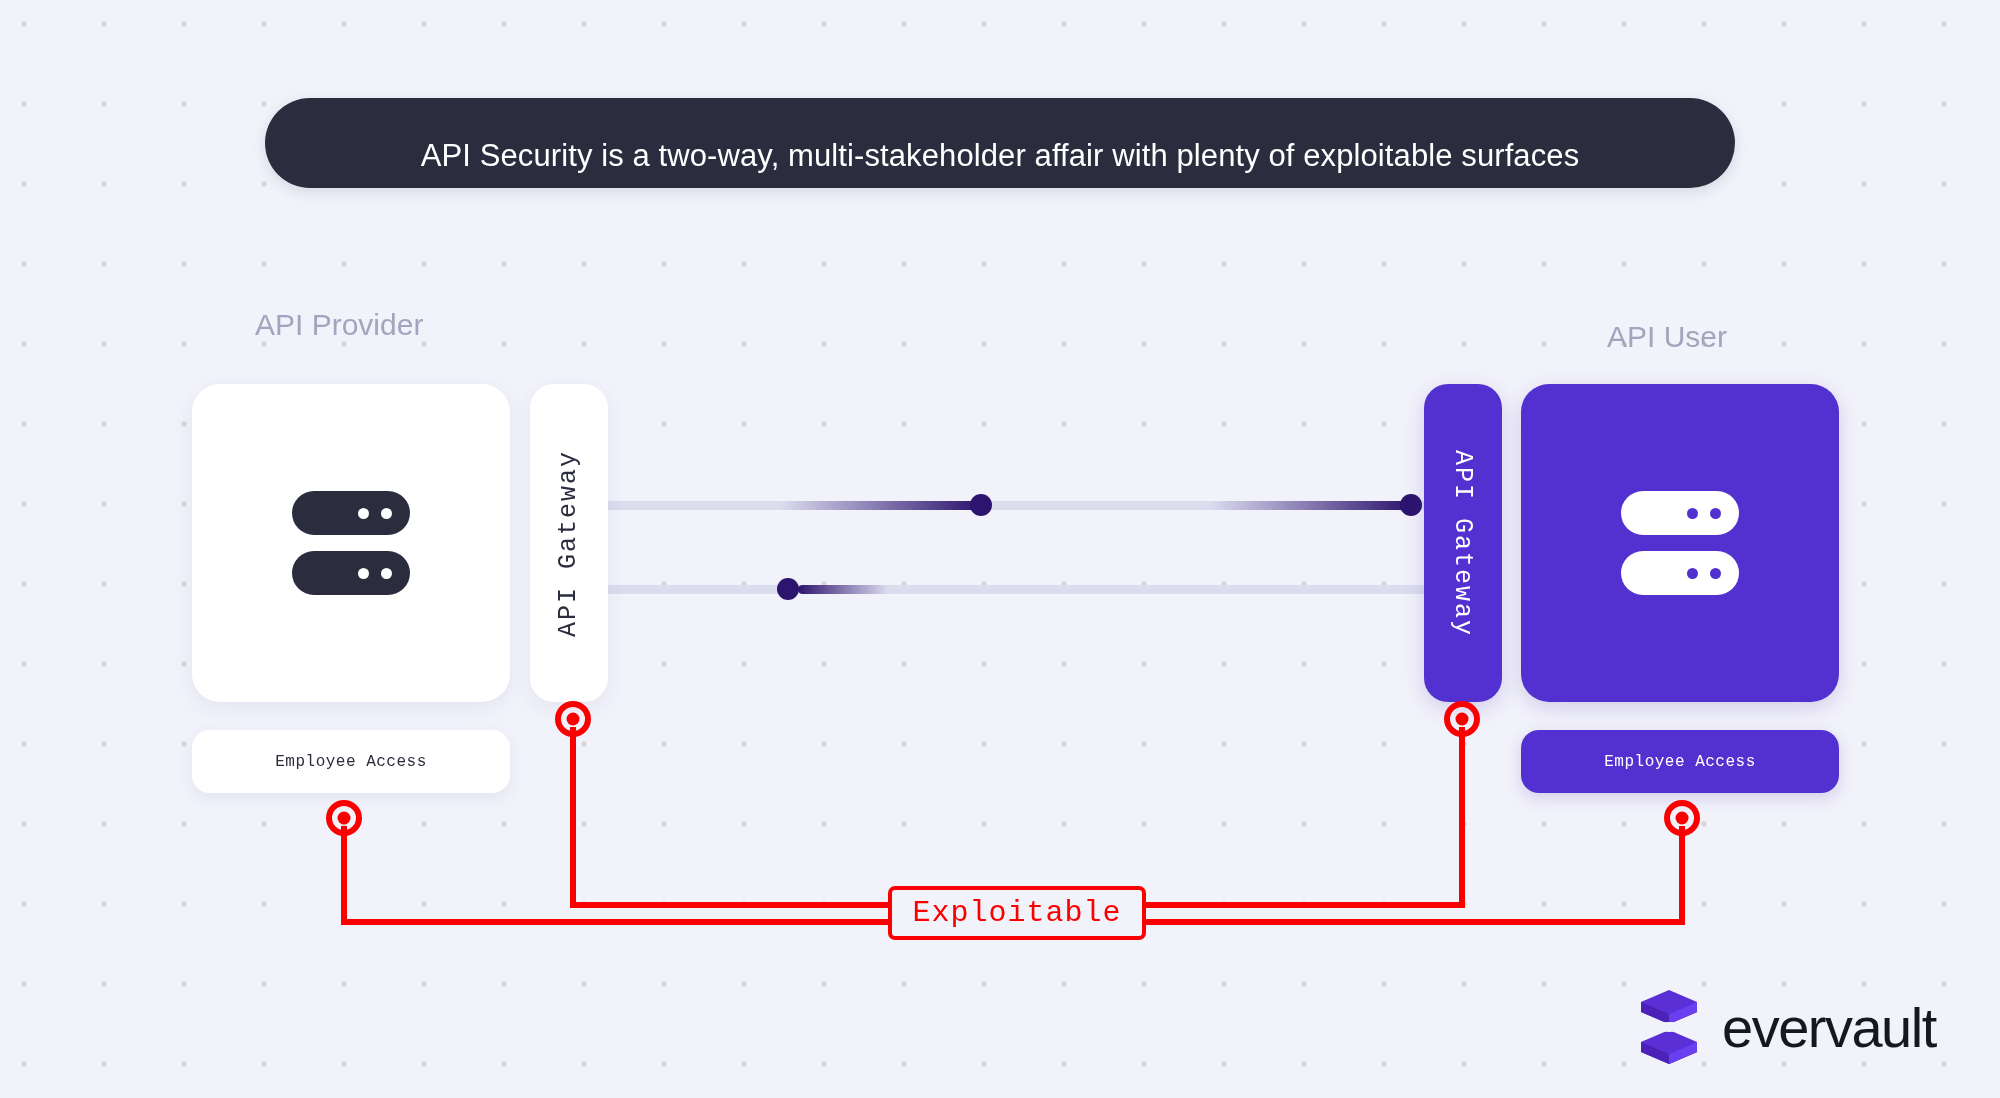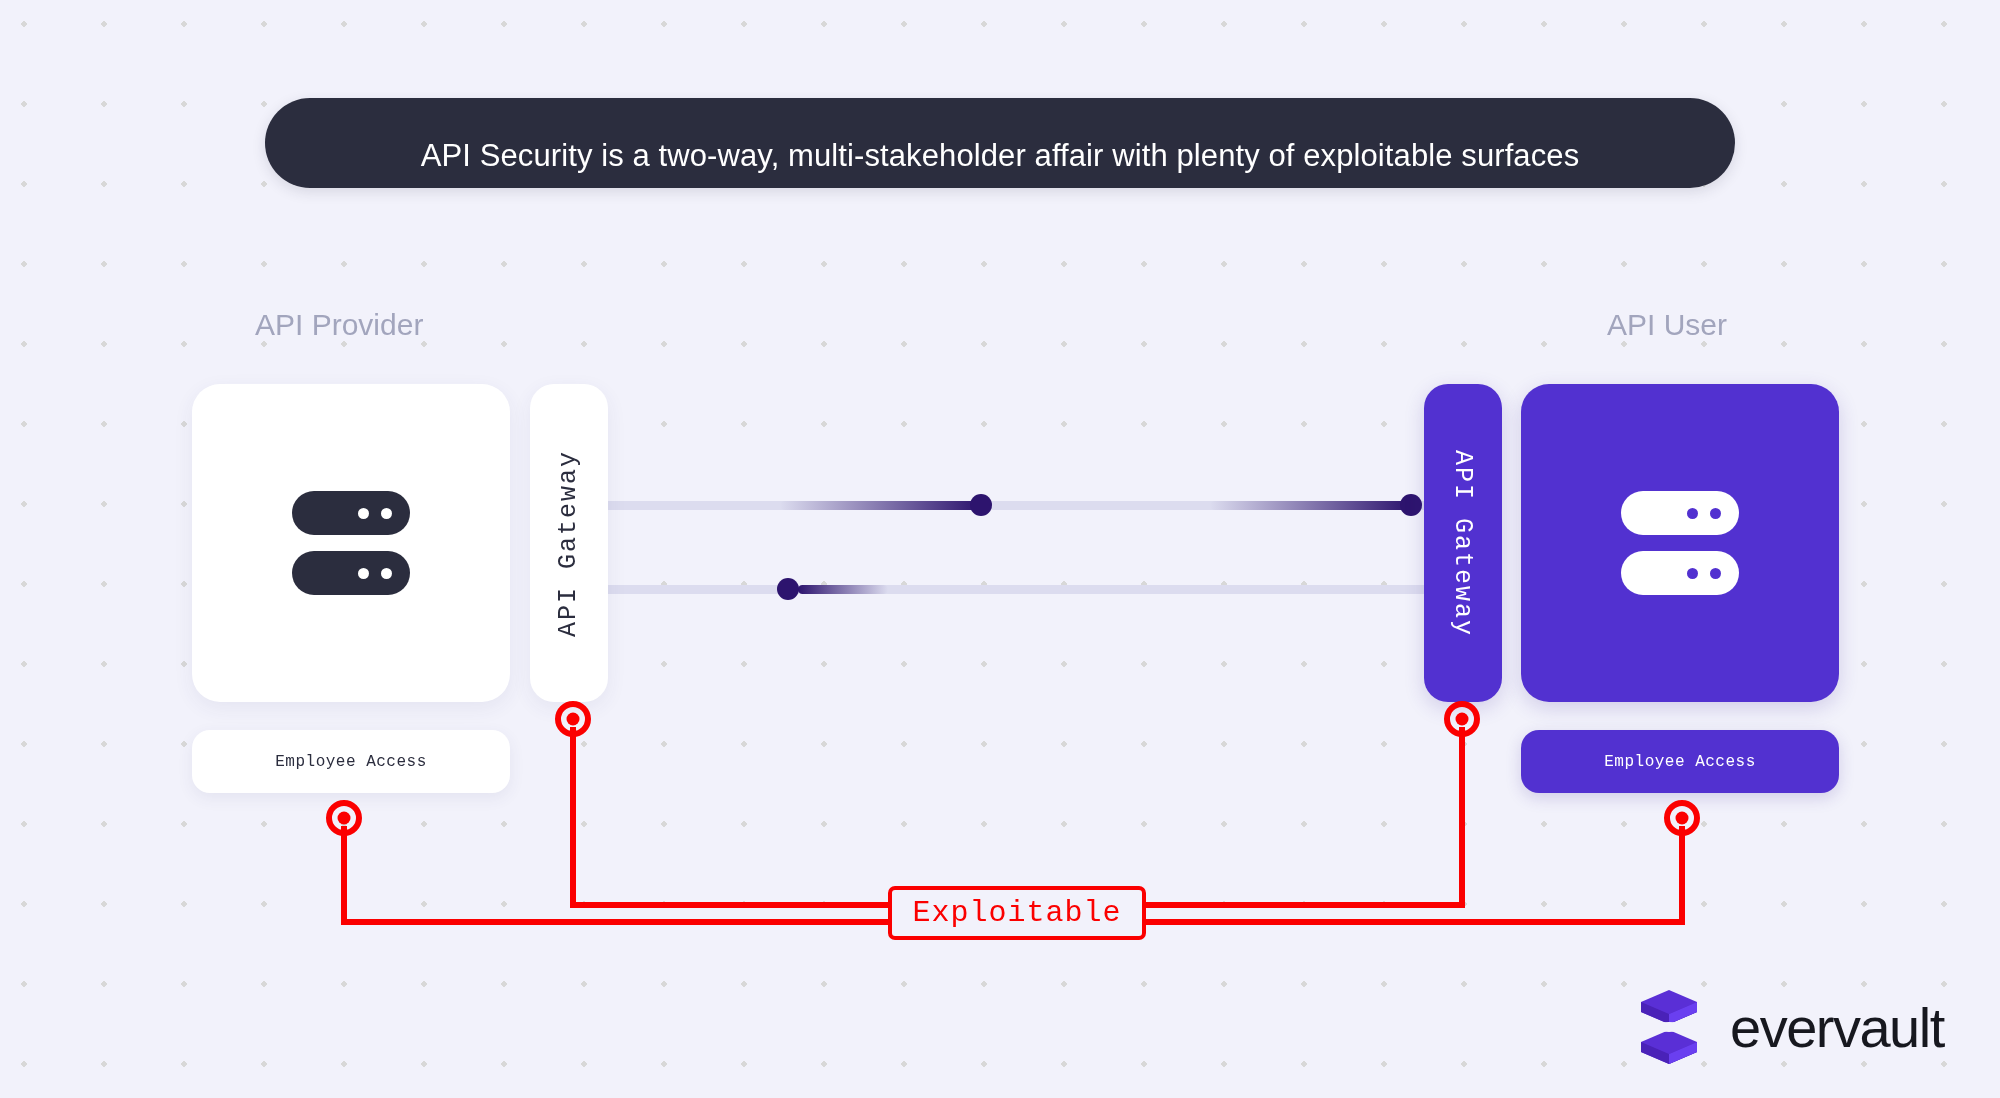--- a/index.html
+++ b/index.html
@@ -39,21 +39,21 @@
   }
 
   
   .section-label{
     position:absolute;
     font-size:30px;
     color:#a2a5bd;
     white-space:nowrap;
   }
   #label-provider{ left:245px; top:308px;margin-left:10px; }
-  #label-user{ left:1607px; top:308px; }
+  #label-user{ left:1607px; top:320px; }
 
   
   .card{
     position:absolute;
     border-radius:28px;
     display:flex; align-items:center; justify-content:center;
   }
   #provider-card{
     left:192px; top:384px; width:318px; height:318px;
     background:#ffffff;
@@ -169,21 +169,21 @@
     color:#fb0000;
     letter-spacing:1px;
     white-space:nowrap;
     text-align:right;
   }
 
   
   #logo{
     position:absolute;
     left:1638px; top:988px;
-    display:flex; align-items:center; gap:30px;
+    display:flex; align-items:center; gap:22px;
   }
   #logo-text{
     font-size:56px;
     color:#17181f;
     letter-spacing:-1.5px;
     line-height:1;
   }
 </style>
 </head>
 <body>

